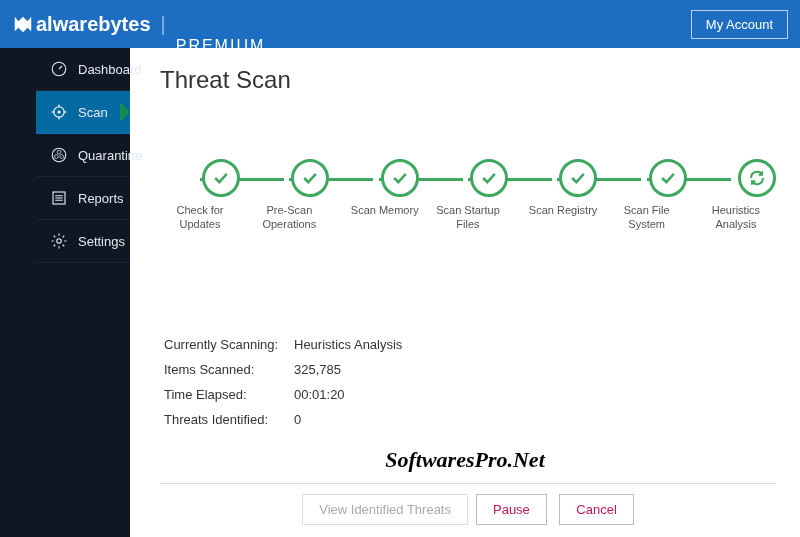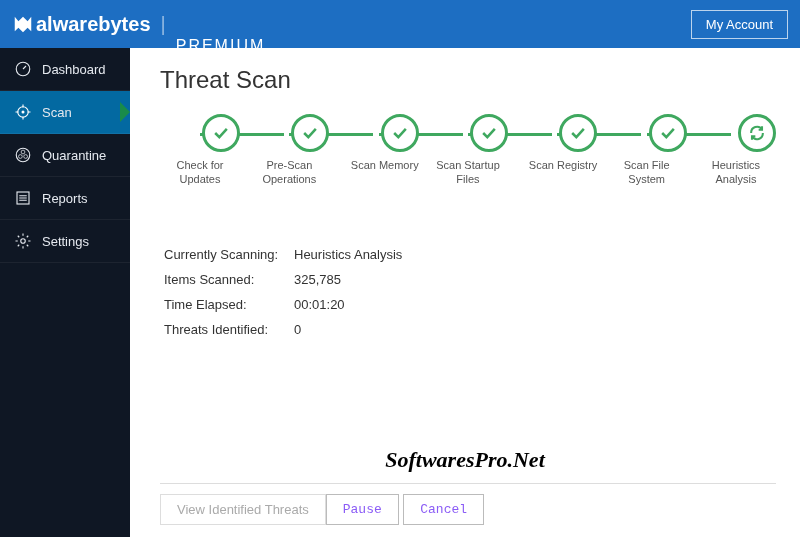--- a/index.html
+++ b/index.html
@@ -8,46 +8,46 @@
 .header { background: #1d6ec2; height: 48px; display: flex; align-items: center; justify-content: space-between; padding: 0 12px; }
 .logo { display: flex; align-items: center; color: #fff; font-size: 20px; font-weight: 300; }
 .logo-bold { font-weight: 700; }
 .logo-divider { margin: 0 10px; color: rgba(255,255,255,0.5); font-weight: 200; }
 .logo-premium { letter-spacing: 2px; font-weight: 300; font-size: 16px; margin-top: 44px; }
 .logo-icon { width: 22px; height: 22px; margin-right: 2px; display: inline-flex; align-items: center; justify-content: center; }
 .my-account-btn { border: 1px solid rgba(255,255,255,0.7); background: transparent; color: #fff; padding: 6px 14px; font-size: 13px; cursor: pointer; }
 
 .body { display: flex; height: calc(537px - 48px); }
 
-.sidebar { width: 130px; background: #0f1724; display: flex; flex-direction: column; }
+.sidebar { width: 130px; background: #0f1724; display: flex; flex-direction: column; padding-left: 36px; }
 .sidebar-item { display: flex; align-items: center; padding: 12px 14px; color: #e5e9ef; font-size: 13px; cursor: pointer; border-bottom: 1px solid rgba(255,255,255,0.06); position: relative; }
 .sidebar-item.active { background: #0369a1; }
 .sidebar-item.active::after { content: ""; position: absolute; right: -10px; top: 50%; transform: translateY(-50%); border: 10px solid transparent; border-left-color: #198b4a; }
 .sidebar-icon { width: 18px; height: 18px; margin-right: 10px; display: inline-flex; align-items: center; justify-content: center; }
 
-.main { flex: 1; padding: 18px 24px 12px 30px; display: flex; flex-direction: column; position: relative; }
+.main { flex: 1; padding: 18px 24px 12px 30px; display: flex; flex-direction: column; position: relative; gap: 45px; }
 .page-title { font-size: 24px; font-weight: 400; color: #333; margin-bottom: 20px; }
 
 .steps { display: flex; align-items: flex-start; justify-content: space-between; margin-bottom: 28px; }
 .step { display: flex; flex-direction: column; align-items: flex-end; width: 80px; position: relative; }
 .step-circle { width: 38px; height: 38px; border: 3px solid #3fa85f; border-radius: 50%; display: flex; align-items: center; justify-content: center; background: #fff; }
 .step-connector { position: absolute; top: 19px; left: 50%; height: 3px; background: #3fa85f; z-index: -1; }
 .step-label { font-size: 11px; color: #555; text-align: center; margin-top: 6px; line-height: 1.3; }
 
 .stats { margin-left: 4px; margin-top: 32px; }
 .stat-row { display: flex; font-size: 13px; color: #333; margin-bottom: 10px; }
 .stat-label { width: 130px; }
 .stat-value { }
 
 .watermark { position: absolute; left: 50%; transform: translateX(-50%); bottom: 64px; font-family: "Comic Sans MS", cursive; font-weight: bold; font-size: 22px; color: #000; font-style: italic; }
 
-.footer { border-top: 1px solid #ddd; padding-top: 10px; display: flex; justify-content: flex-start; margin-top: auto; }
+.footer { border-top: 1px solid #ddd; padding-top: 10px; display: flex; justify-content: center; margin-top: auto; }
 .footer-left button, .footer-right button { padding: 7px 16px; font-size: 13px; background: #fff; border: 1px solid #bbb; cursor: pointer; }
 .footer-left button { color: #aaa; border-color: #ddd; cursor: default; }
-.footer-right button { color: #8b5cf6; font-family: Liberation Mono, monospace; }
+.footer-right button { margin-left: 8px; color: #be185d; }
 </style>
 </head>
 <body>
 
 <div class="header">
   <div class="logo">
     <span class="logo-icon">
       <svg viewBox="0 0 24 24" width="22" height="22">
           <path fill="#fff" d="M3 4 L3 20 L7 16 L12 21 L17 16 L21 20 L21 4 L17 9 L12 4 L7 9 Z"></path>
         </svg>

